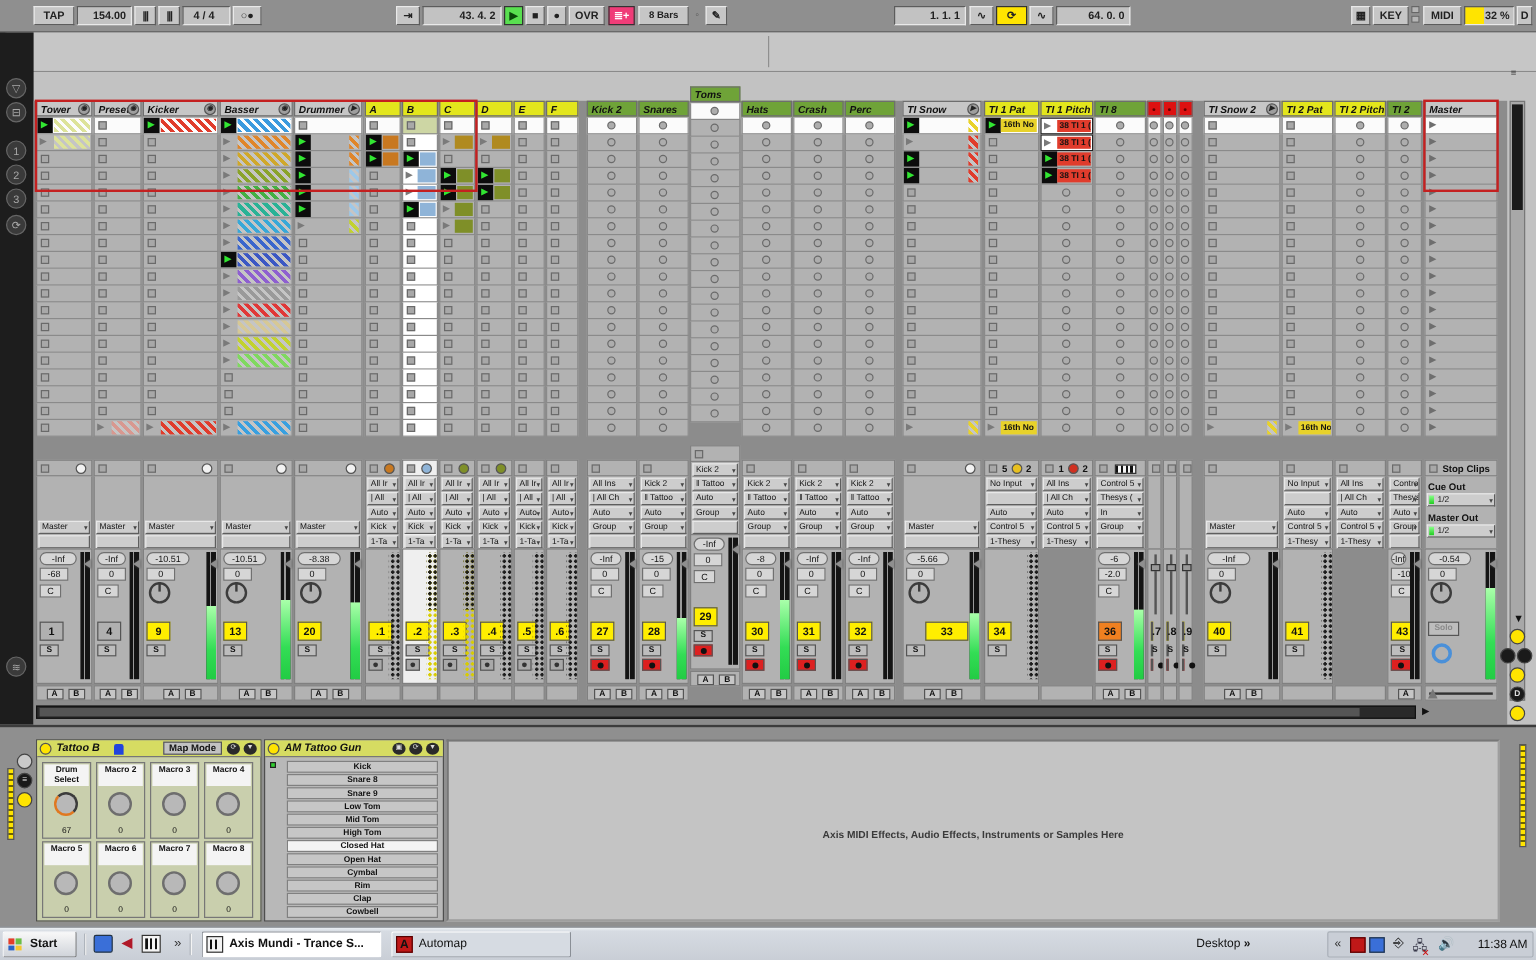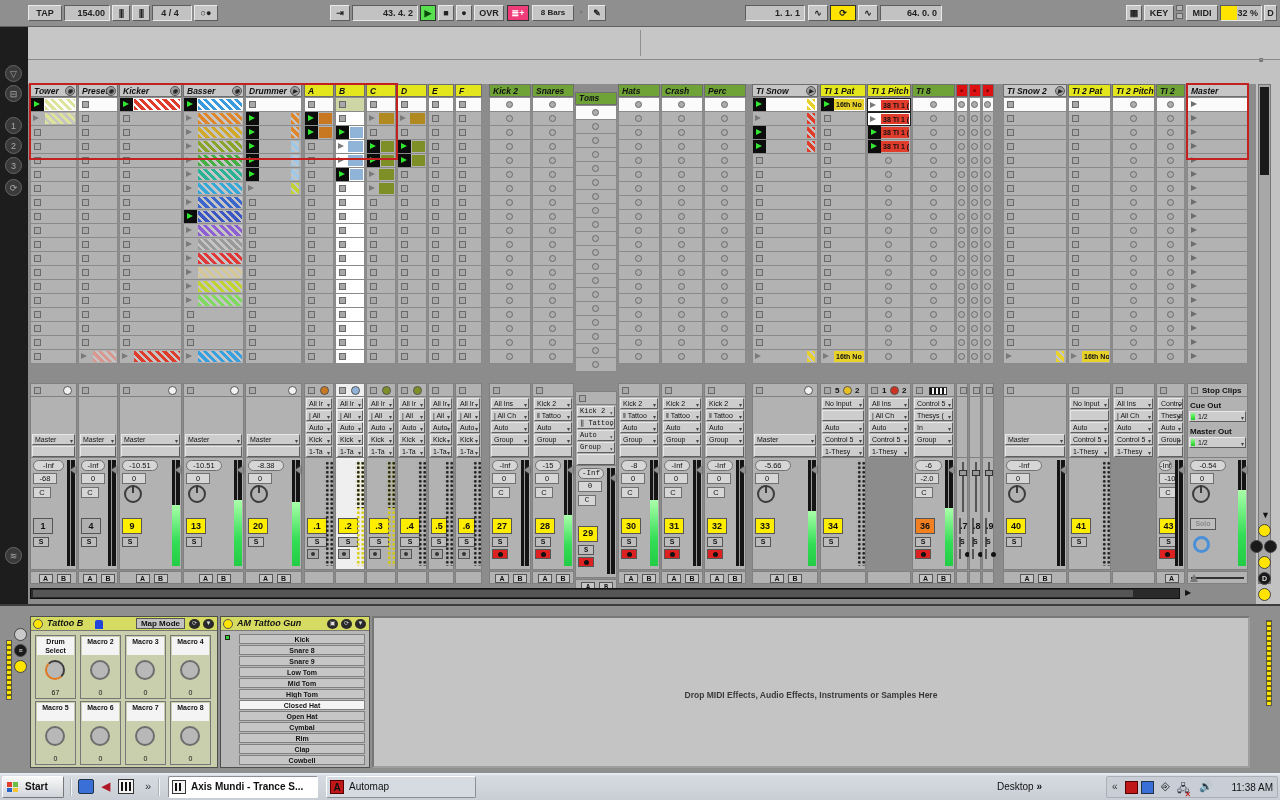--- a/index.html
+++ b/index.html
@@ -1272,21 +1272,21 @@
             <div class="meter" style="left: 31px;">
               <div class="mfill" style="height: 48%;"></div>
             </div>
             <div class="vhandle" style="left: 34px; top: 8px;"></div>
           </div>
           <div class="abrow">
             <div class="abbtn" style="left: 5px;">A</div>
             <div class="abbtn" style="left: 23px;">B</div>
           </div>
         </div>
-        <div class="track" style="left: 575px; width: 42px; top: 32px; height: 500px; font-family: Liberation Mono, monospace;">
+        <div class="track" style="left: 575px; width: 42px; top: 12px; height: 500px;">
           <div class="thead th-green"><span>Toms</span></div>
           <div class="slots">
             <div class="slot r0">
               <div class="reccir"></div>
             </div>
             <div class="slot">
               <div class="reccir"></div>
             </div>
             <div class="slot">
               <div class="reccir"></div>
@@ -1696,21 +1696,21 @@
             <div class="wcir"></div>
           </div>
           <div class="iobg">
             <div class="iorow" style="top: 37px;">Master<span class="dd">▾</span></div>
             <div class="iorow" style="top: 49px;"></div>
           </div>
           <div class="mixer">
             <div class="oval" style="width: 36px;">-5.66</div>
             <div class="gbox">0</div>
             <div class="knob"></div>
-            <div class="numbtn numon" style="width: 20px;">33</div>
+            <div class="numbtn numon" style="width: 36px; margin-left: 16px;">33</div>
             <div class="sbtn">S</div>
             <div class="meter" style="left: 55px;">
               <div class="mfill" style="height: 52%;"></div>
             </div>
             <div class="vhandle" style="left: 58px; top: 8px;"></div>
           </div>
           <div class="abrow">
             <div class="abbtn" style="left: 17px;">A</div>
             <div class="abbtn" style="left: 35px;">B</div>
           </div>
@@ -2701,21 +2701,21 @@
           </div>
           <div class="macrocell" style="left: 139px; top: 84px;">
             <div class="macrolabel">Macro 8</div>
             <div class="macroknob"></div>
             <div class="macroval">0</div>
           </div>
         </div>
     </div>
 
     <div id="droparea">
-      <div id="droptext">Drop MIDI Effects, Audio Effects, Instruments or Samples Here</div>
+      <div id="droptext">Axis MIDI Effects, Audio Effects, Instruments or Samples Here</div>
     </div>
   </div>
 
   <div id="taskbar">
     <div class="startbtn">
       <span class="winflag">
         <i style="left:0;top:0;background:#e33e2b"></i>
           <i style="left:6px;top:0;background:#6bbd46"></i>
         <i style="left:0;top:5.5px;background:#2a63c6"></i>
           <i style="left:6px;top:5.5px;background:#f4c630"></i>

